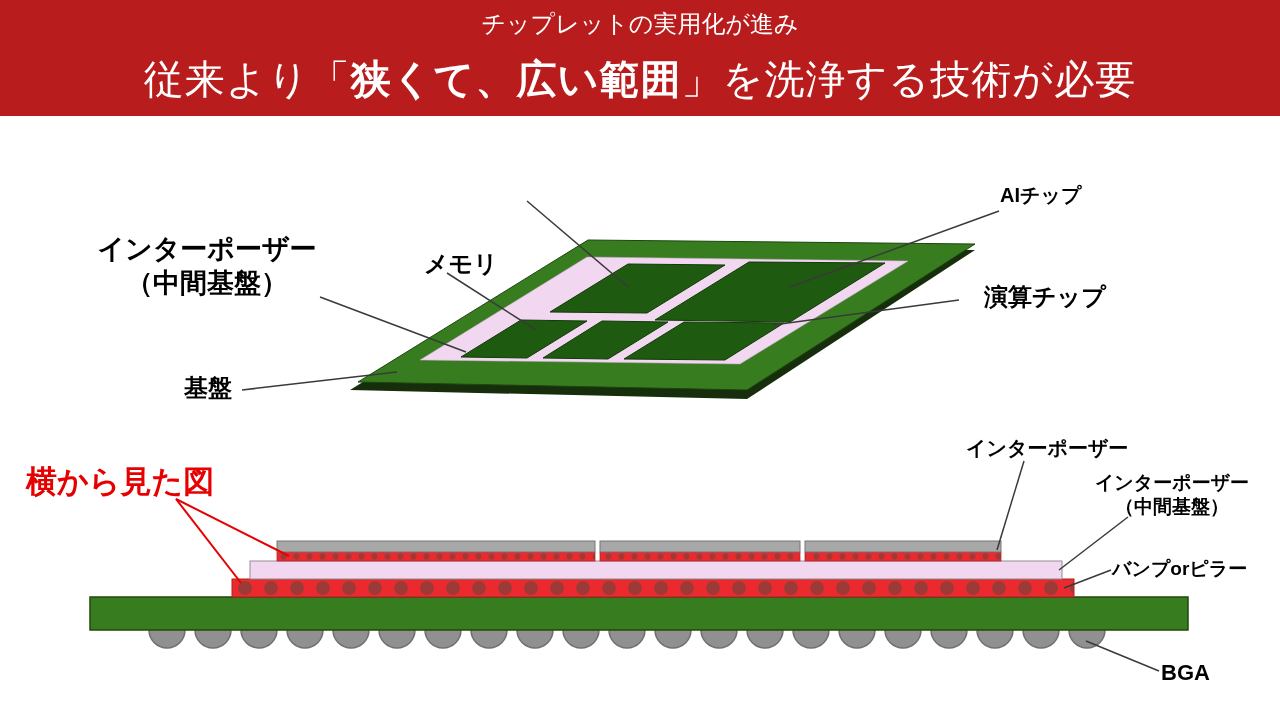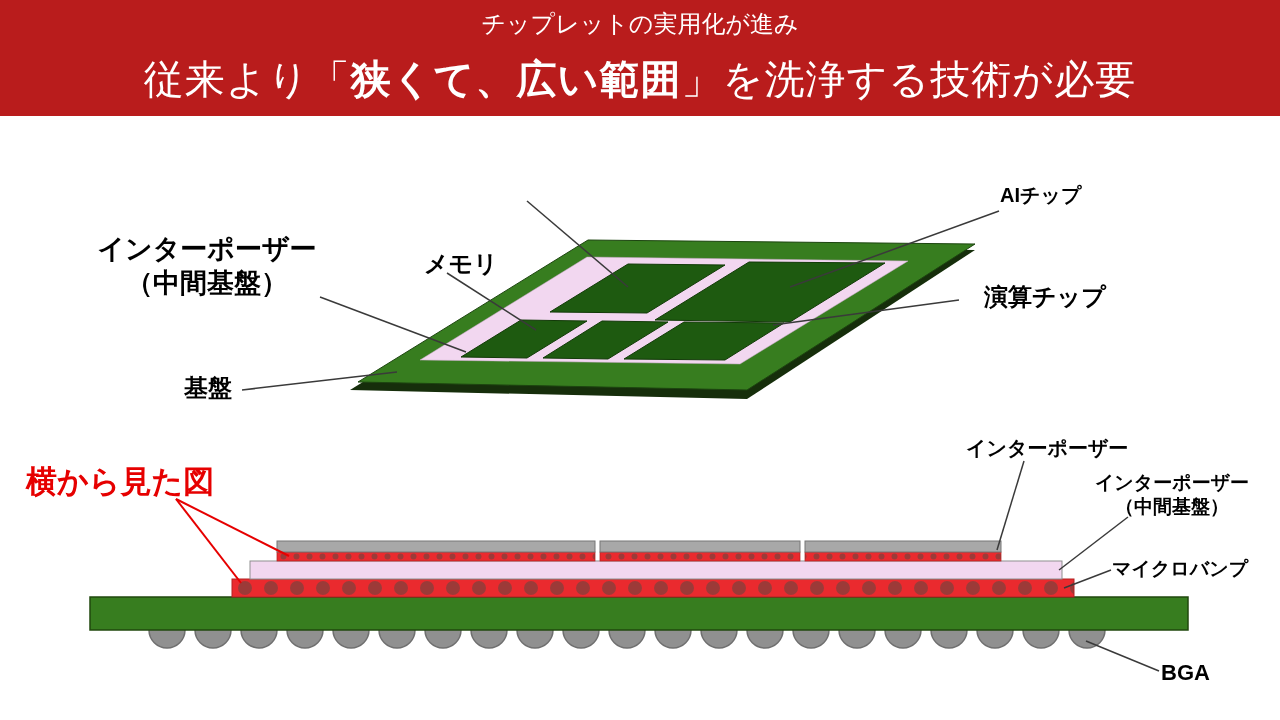--- a/index.html
+++ b/index.html
@@ -134,16 +134,16 @@
   <div class="lbl lbl-memory">メモリ</div>
   <div class="lbl lbl-compute">演算チップ</div>
   <div class="lbl lbl-substrate">基盤</div>
 
   <div class="lbl lbl-cleaning">横から見た図</div>
   <div class="lbl lbl-micro-bump">インターポーザー</div>
   <div class="lbl lbl-interposer-side">
     <div>インターポーザー</div>
     <div>（中間基盤）</div>
   </div>
-  <div class="lbl lbl-bump-pillar">マイクロバンプ</div>
+  <div class="lbl lbl-bump-pillar">バンプorピラー</div>
   <div class="lbl lbl-bga">BGA</div>
 
 </div>
 
 </body></html>

